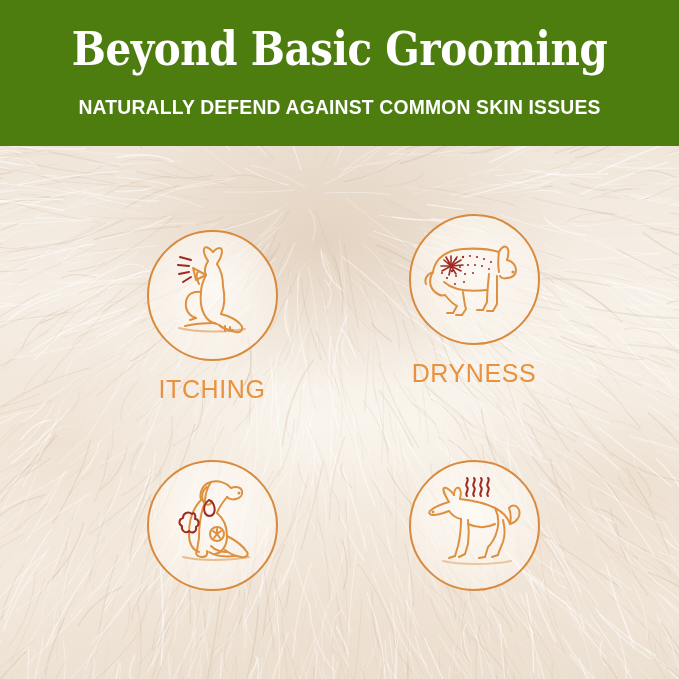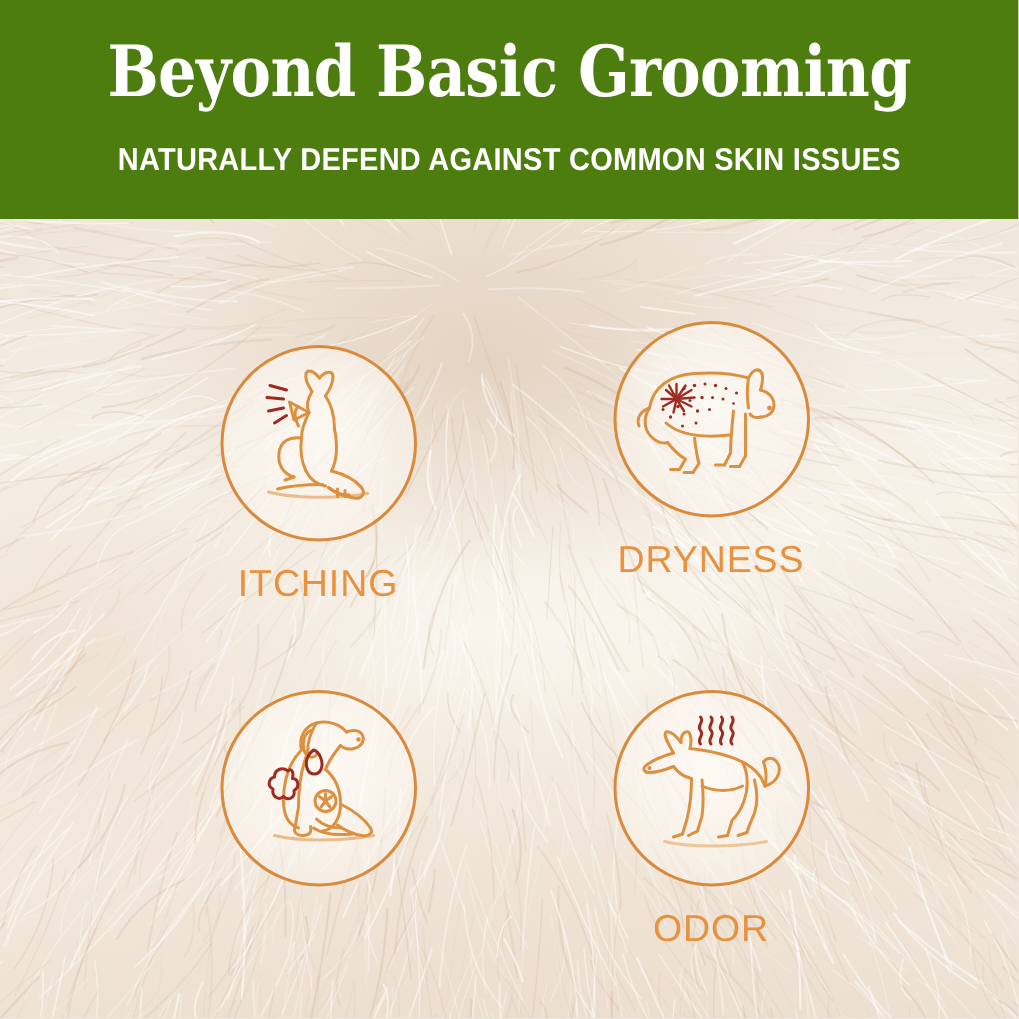--- a/index.html
+++ b/index.html
@@ -1814,17 +1814,16 @@
           </g>
 
           <g fill="none" stroke="#9e2b22" stroke-width="2" stroke-linecap="round">
             <path d="M56 34 C53 31 59 28 56 25 C53 22 59 19 56 16"></path>
             <path d="M63 34 C60 31 66 28 63 25 C60 22 66 19 63 16"></path>
             <path d="M70 34 C67 31 73 28 70 25 C67 22 73 19 70 16"></path>
             <path d="M77 34 C74 31 80 28 77 25 C74 22 80 19 77 16"></path>
           </g>
         </svg>
       </div>
-      <div class="tile-label">ODOR</div>
     </div>
 
   </div>
 </div>
 
 </body></html>

